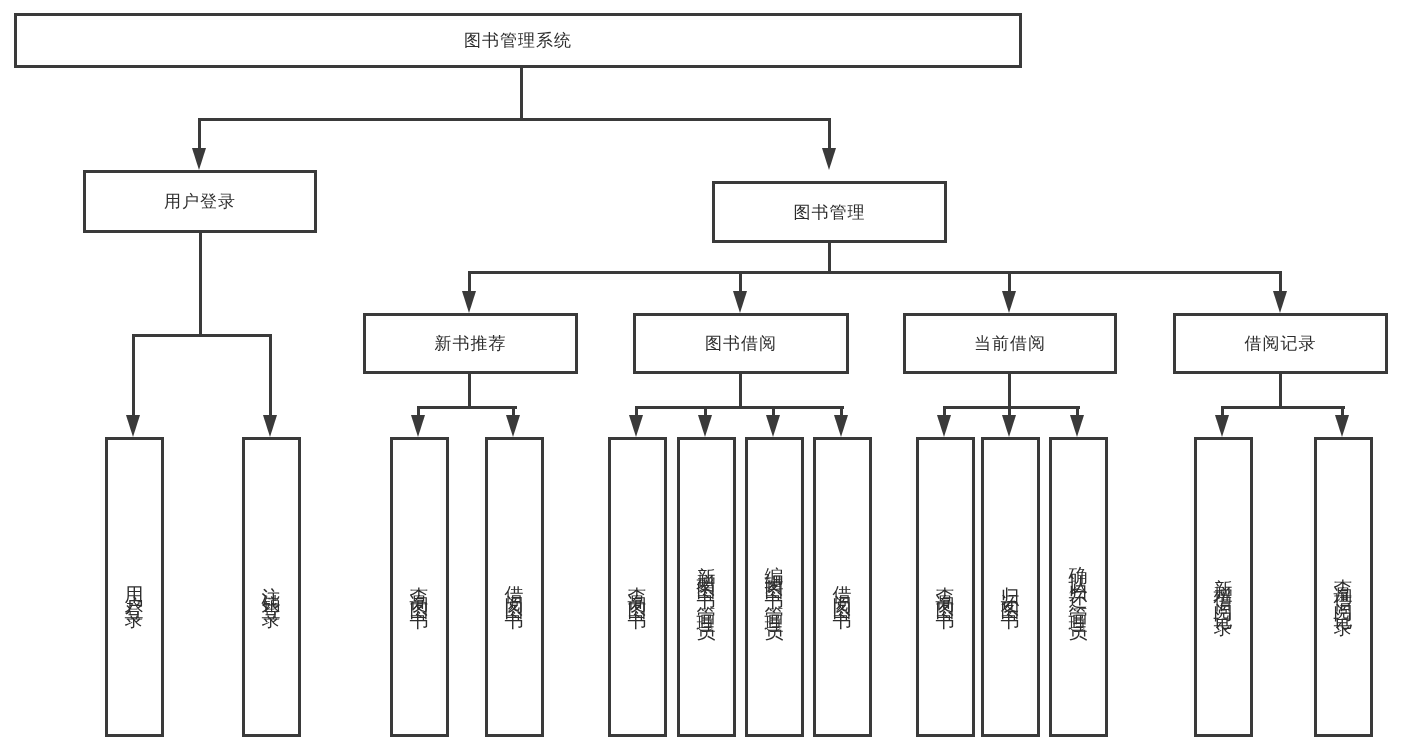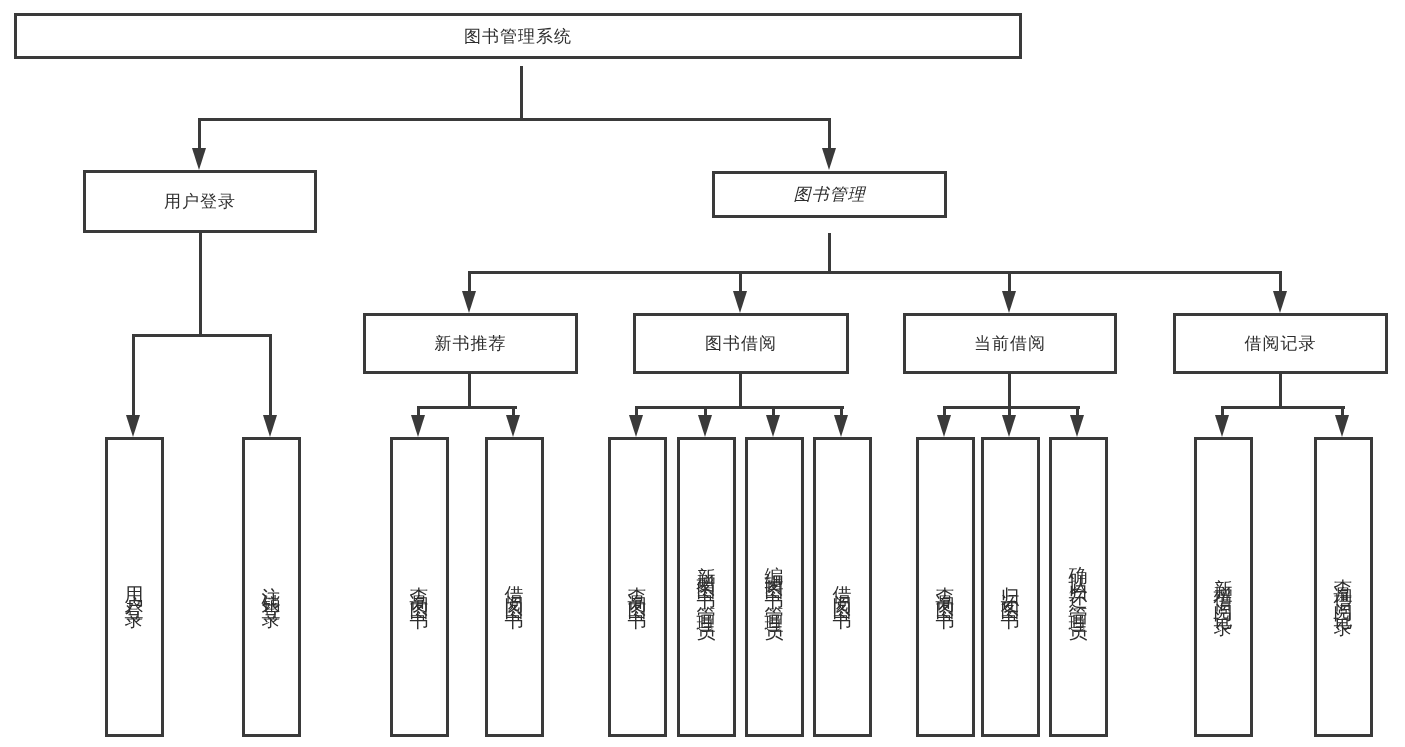--- a/index.html
+++ b/index.html
@@ -31,35 +31,35 @@
   .watermark{
     position:absolute;top:716px;right:16px;z-index:5;
     font-size:21px;color:rgba(150,150,150,0.85);letter-spacing:1px;
   }
 </style>
 </head>
 <body>
 
 <div id="canvas">
 
-  <div class="hbox" style="left:14px;top:13px;width:1008px;height:46px;">
+  <div class="hbox" style="left:14px;top:13px;width:1008px;height:55px;">
     <span>图书管理系统</span>
   </div>
 
   <div class="vline" style="left:520px;top:66px;height:54px;"></div>
   <div class="hline" style="left:198px;top:118px;width:633px;"></div>
   <div class="vline" style="left:198px;top:118px;height:32px;"></div>
   <div class="arrow" style="left:192px;top:148px;"></div>
   <div class="vline" style="left:828px;top:118px;height:32px;"></div>
   <div class="arrow" style="left:822px;top:148px;"></div>
 
   <div class="hbox" style="left:83px;top:170px;width:234px;height:63px;">
     <span>用户登录</span>
   </div>
-  <div class="hbox" style="left:712px;top:171px;width:235px;height:47px;font-style:italic;">
+  <div class="hbox" style="left:712px;top:181px;width:235px;height:62px;">
     <span>图书管理</span>
   </div>
 
   <div class="vline" style="left:199px;top:233px;height:104px;"></div>
   <div class="hline" style="left:132px;top:334px;width:140px;"></div>
   <div class="vline" style="left:132px;top:334px;height:81px;"></div>
   <div class="arrow" style="left:126px;top:415px;"></div>
   <div class="vline" style="left:269px;top:334px;height:81px;"></div>
   <div class="arrow" style="left:263px;top:415px;"></div>
 

